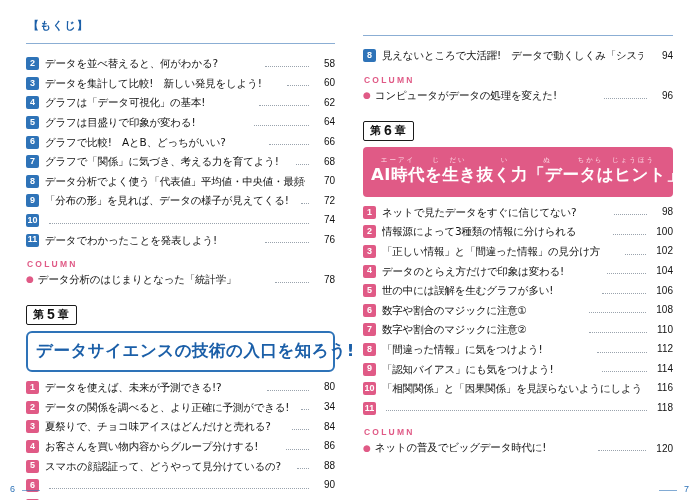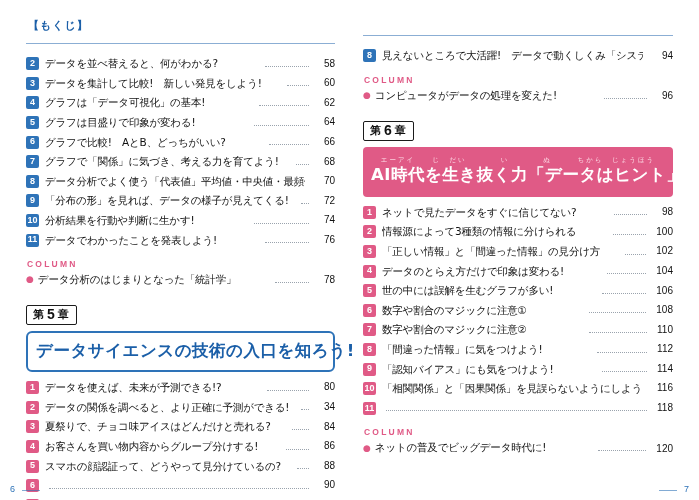--- a/index.html
+++ b/index.html
@@ -215,21 +215,20 @@
         <span class="pg">70</span>
       </li>
       <li>
         <span class="num blue">9</span>
         <span class="ttl">「分布の形」を見れば、データの様子が見えてくる!</span>
         <span class="dots"></span>
         <span class="pg">72</span>
       </li>
       <li>
         <span class="num blue">10</span>
-        <span class="ttl">分析結果を行動や判断に生かす!</span>
         <span class="dots"></span>
         <span class="pg">74</span>
       </li>
       <li>
         <span class="num blue">11</span>
         <span class="ttl">データでわかったことを発表しよう!</span>
         <span class="dots"></span>
         <span class="pg">76</span>
       </li>
     </ul>

